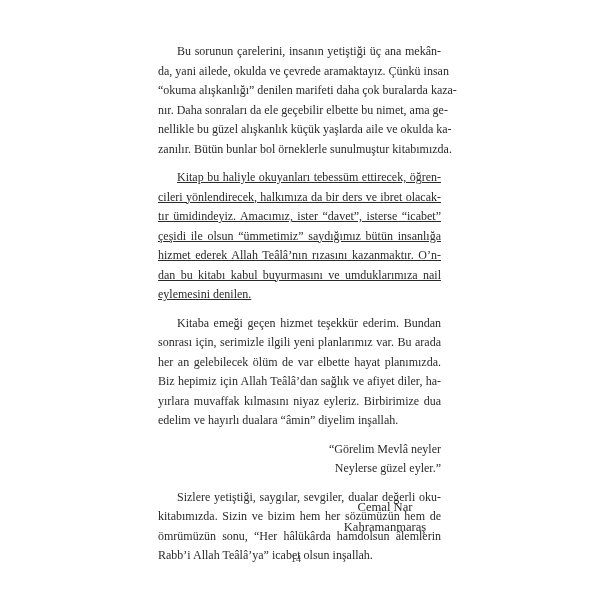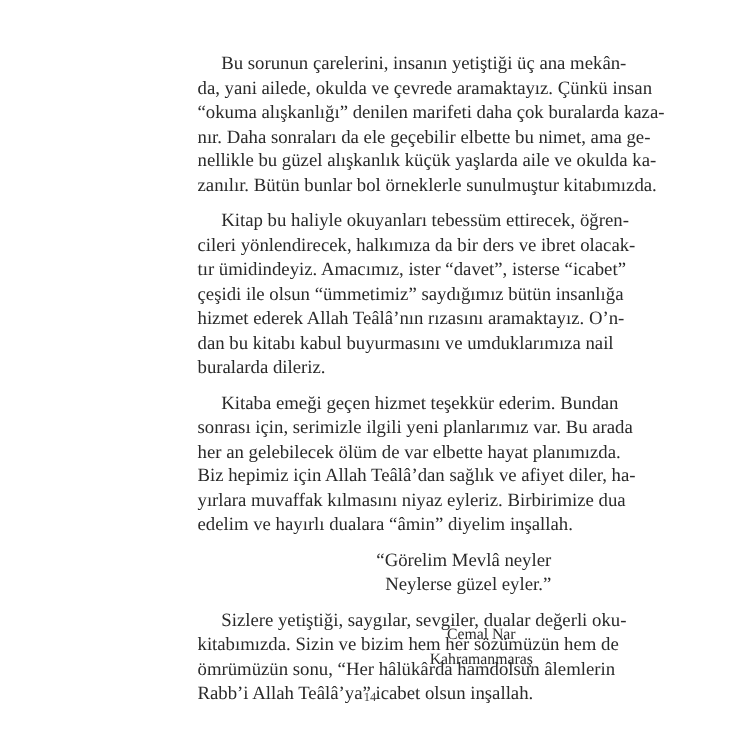--- a/index.html
+++ b/index.html
@@ -13,21 +13,21 @@
     position: relative;
     overflow: hidden;
     font-family: "Liberation Serif", "DejaVu Serif", serif;
     color: #2a2a2a;
   }
   .page {
     position: absolute;
     left: 158px;
     top: 42px;
     width: 283px;
-    font-size: 15px;
+    font-size: 12px;
     line-height: 19.5px;
   }
   .line {
     display: block;
     text-align: justify;
     text-align-last: justify;
     white-space: nowrap;
   }
   .line.last {
     text-align-last: left;
@@ -69,28 +69,28 @@
 
   <div class="para-block" style="margin-bottom:9px;">
     <span class="line first">Bu sorunun çarelerini, insanın yetiştiği üç ana mekân-</span>
     <span class="line">da, yani ailede, okulda ve çevrede aramaktayız. Çünkü insan</span>
     <span class="line">“okuma alışkanlığı” denilen marifeti daha çok buralarda kaza-</span>
     <span class="line">nır. Daha sonraları da ele geçebilir elbette bu nimet, ama ge-</span>
     <span class="line">nellikle bu güzel alışkanlık küçük yaşlarda aile ve okulda ka-</span>
     <span class="line last">zanılır. Bütün bunlar bol örneklerle sunulmuştur kitabımızda.</span>
   </div>
 
-  <div class="para-block" style="margin-bottom:9px;">
+  <div class="para-block" style="margin-bottom:9px;text-decoration:underline;">
     <span class="line first">Kitap bu haliyle okuyanları tebessüm ettirecek, öğren-</span>
     <span class="line">cileri yönlendirecek, halkımıza da bir ders ve ibret olacak-</span>
     <span class="line">tır ümidindeyiz. Amacımız, ister “davet”, isterse “icabet”</span>
     <span class="line">çeşidi ile olsun “ümmetimiz” saydığımız bütün insanlığa</span>
-    <span class="line">hizmet ederek Allah Teâlâ’nın rızasını aramaktayız. O’n-</span>
+    <span class="line">hizmet ederek Allah Teâlâ’nın rızasını kazanmaktır. O’n-</span>
     <span class="line">dan bu kitabı kabul buyurmasını ve umduklarımıza nail</span>
-    <span class="line last">buralarda dileriz.</span>
+    <span class="line last">eylemesini denilen.</span>
   </div>
 
   <div class="para-block" style="margin-bottom:9px;">
     <span class="line first">Kitaba emeği geçen hizmet teşekkür ederim. Bundan</span>
     <span class="line">sonrası için, serimizle ilgili yeni planlarımız var. Bu arada</span>
     <span class="line">her an gelebilecek ölüm de var elbette hayat planımızda.</span>
     <span class="line">Biz hepimiz için Allah Teâlâ’dan sağlık ve afiyet diler, ha-</span>
     <span class="line">yırlara muvaffak kılmasını niyaz eyleriz. Birbirimize dua</span>
     <span class="line last">edelim ve hayırlı dualara “âmin” diyelim inşallah.</span>
   </div>

